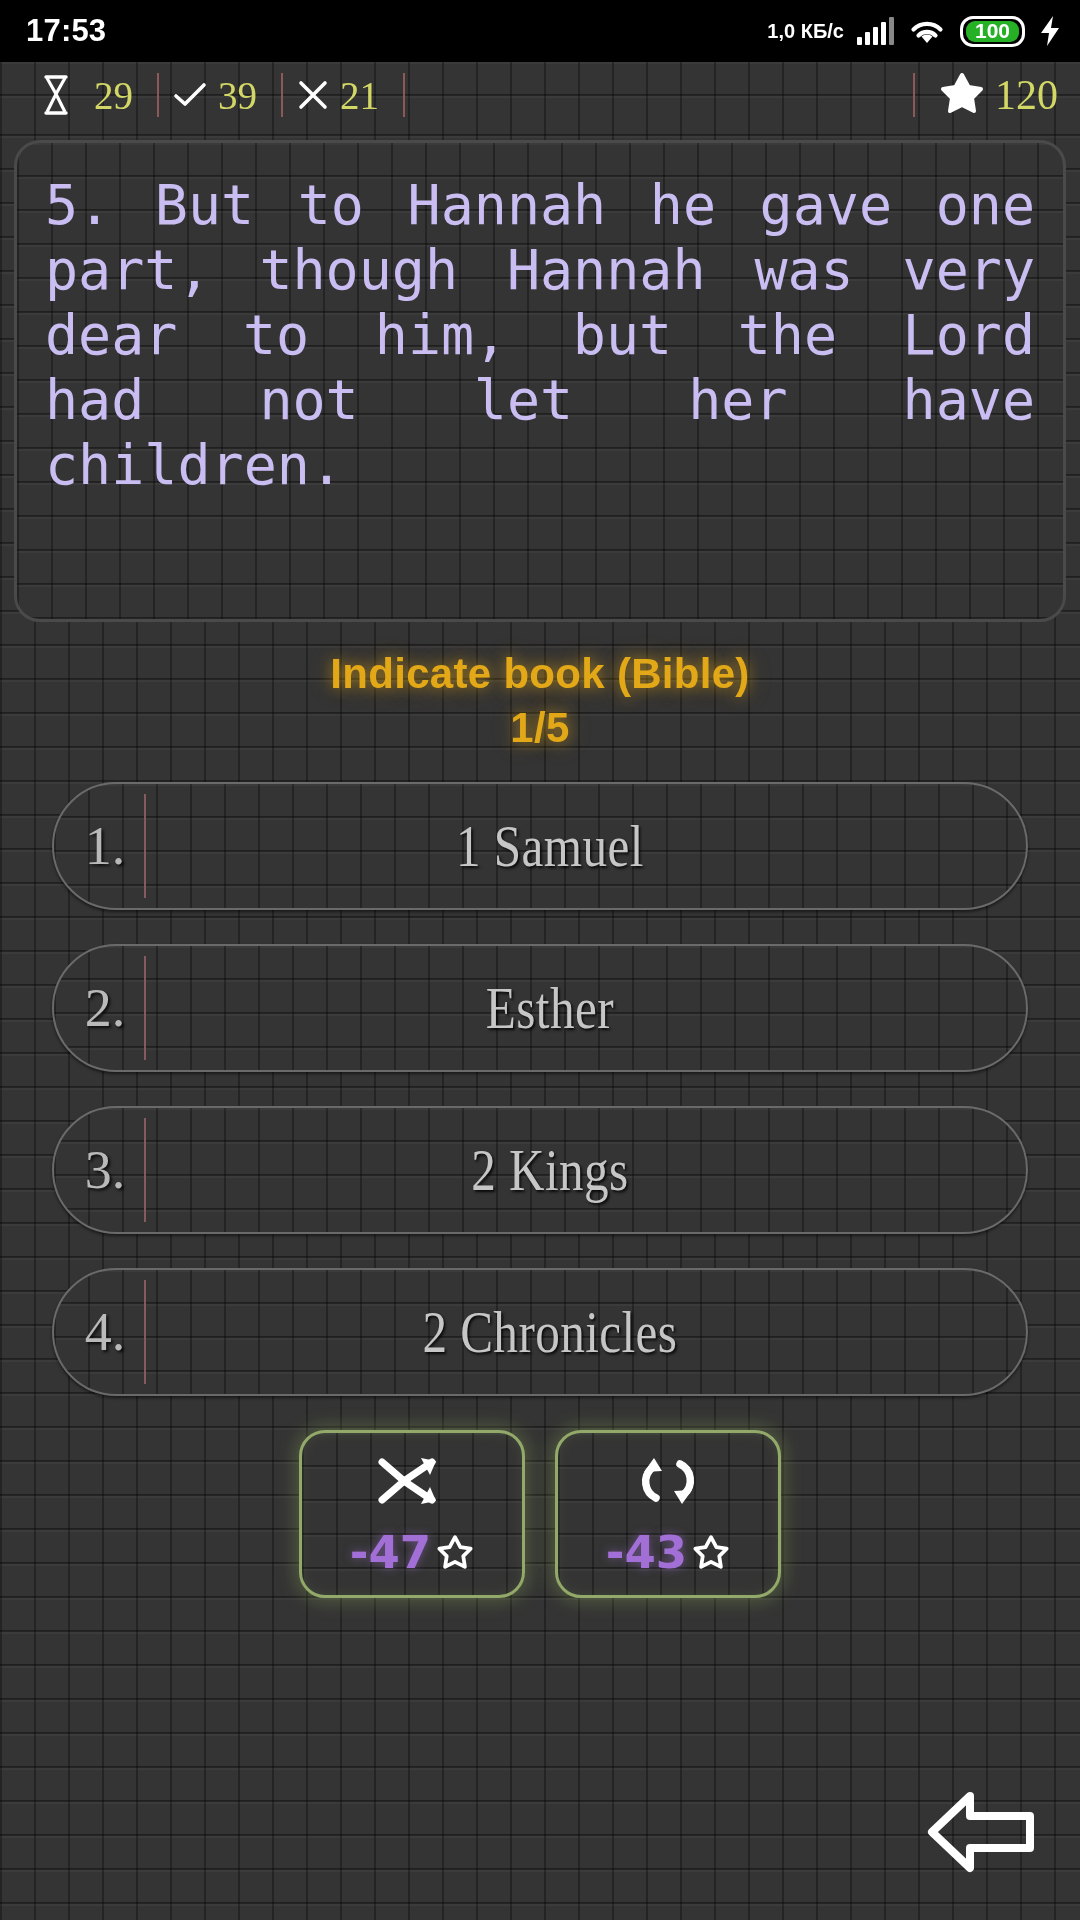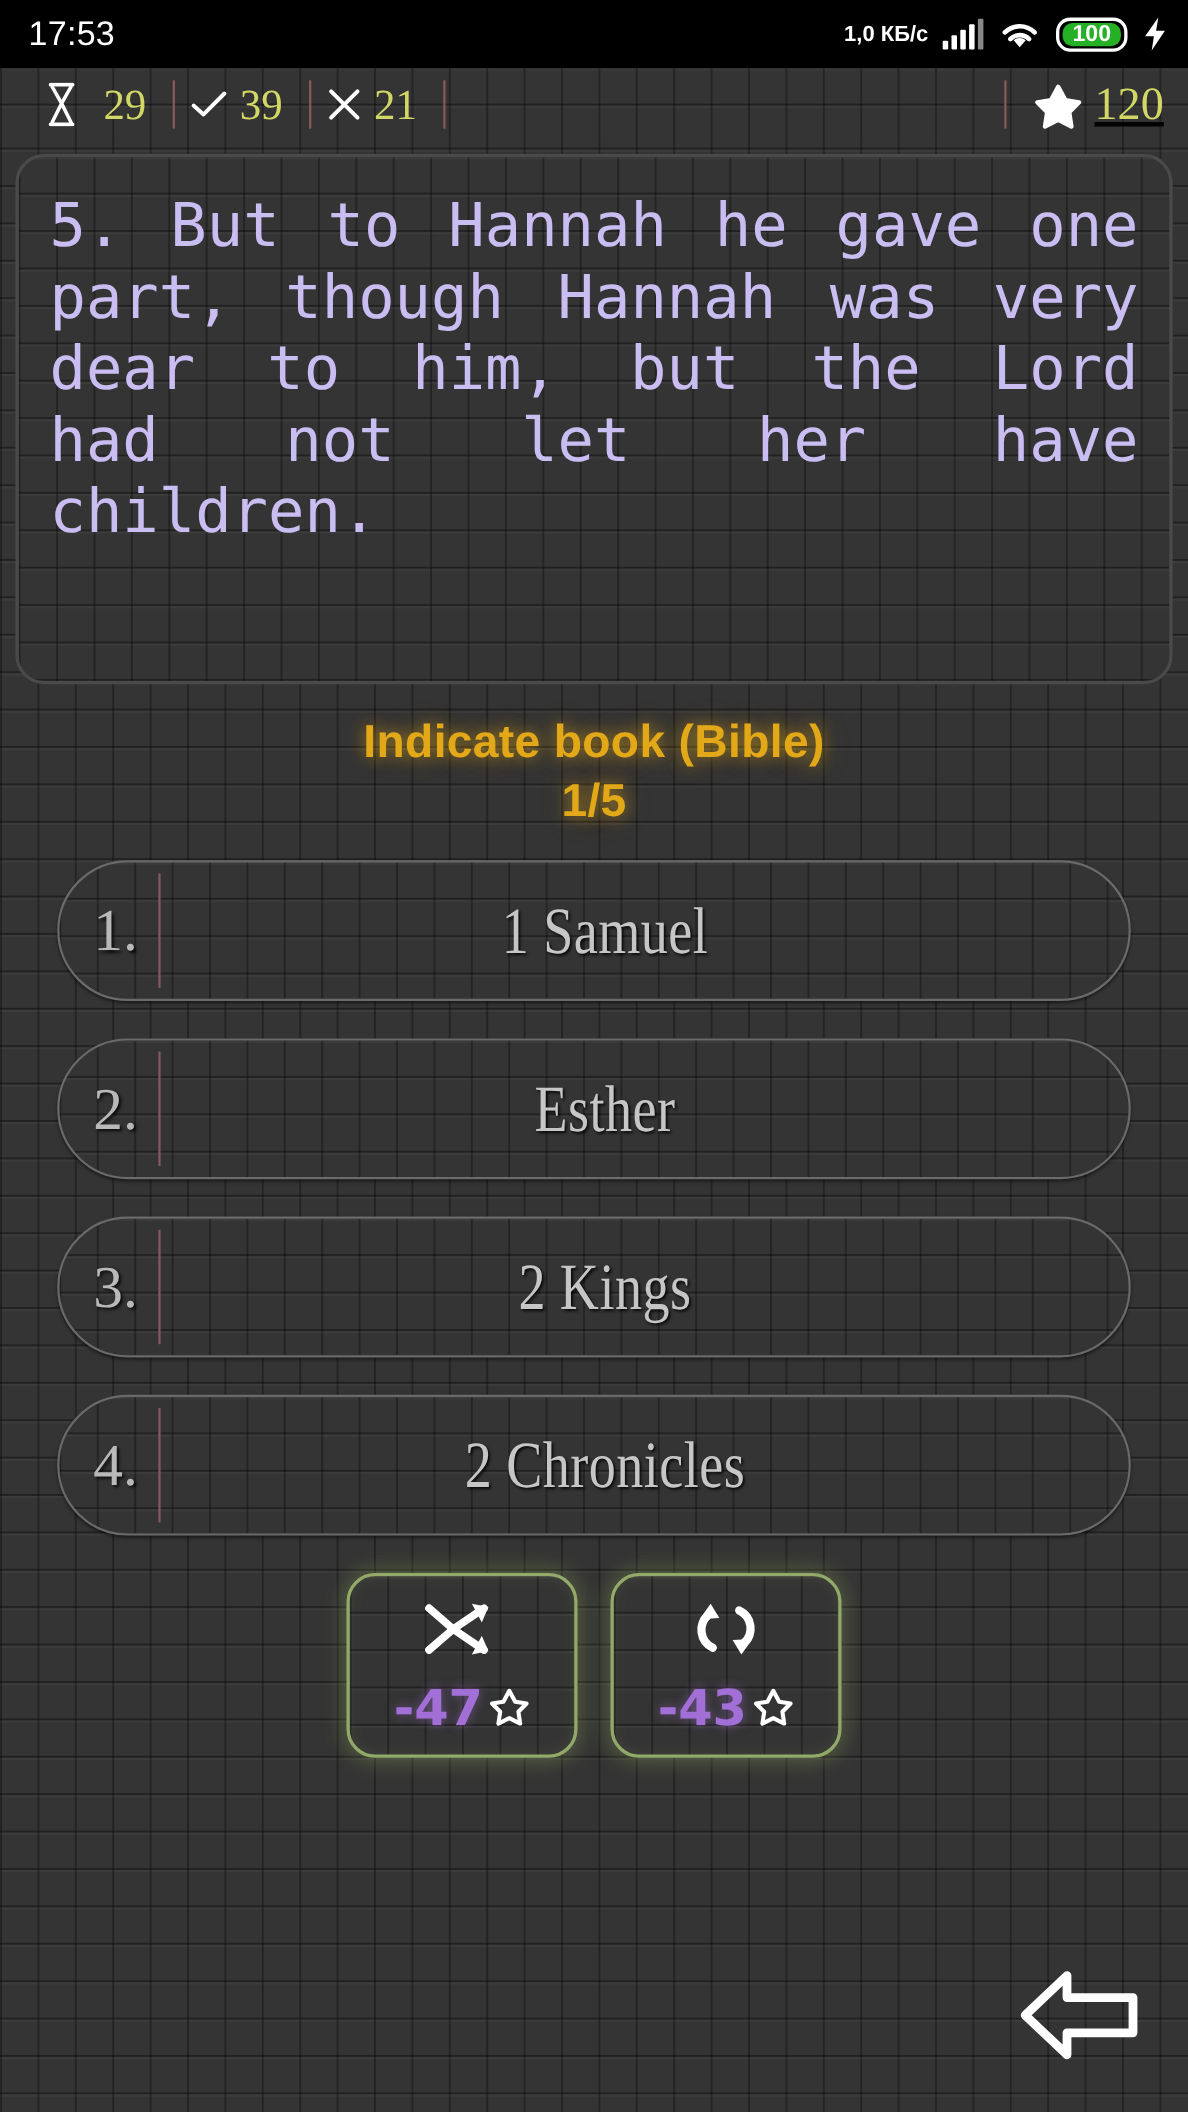--- a/index.html
+++ b/index.html
@@ -34,21 +34,21 @@
 
   
   #status-bar {
     position:relative;
     height:62px; width:100%;
     background:#000;
     display:flex; align-items:center;
     padding:0 18px 0 26px;
     color:#fff;
   }
-  #status-time { font-size:31px; font-weight:400; letter-spacing:.2px; }
+  #status-time { font-size:31px; font-weight:700; letter-spacing:.2px; }
   #status-right {
     margin-left:auto;
     display:flex; align-items:center; gap:13px;
   }
   #net-speed { font-size:20px; font-weight:700; }
 
   .sig-bars { display:flex; align-items:flex-end; gap:3px; height:28px; }
   .sig-bars i { display:block; width:5px; background:#fff; border-radius:1px; }
   .sig-bars i:nth-child(1){ height:8px; }
   .sig-bars i:nth-child(2){ height:13px; }
@@ -80,21 +80,21 @@
   .stat {
     display:flex; align-items:center; gap:11px;
     padding:0 24px 0 14px;
   }
   .stat:first-child { padding-left:20px;gap:24px; }
   .stat-val { font-size:39px; font-weight:400; color:#d2d766; font-family:"Liberation Serif", serif; }
   .divider {
     width:2px; height:44px; background:#9c5f5f; opacity:.85;
   }
   .spacer { flex:1; }
-  #score-group { display:flex; align-items:flex-end; position:relative; z-index:2;text-decoration:underline; }
+  #score-group { display:flex; align-items:flex-start; position:relative; z-index:2; }
   #score-val { font-size:42px; color:#d2d766; font-family:"Liberation Serif", serif; margin-left:10px; }
 
   
   #question-card {
     position:relative;
     margin:12px 14px 0 14px;
     border:3px solid #4a4a4a;
     border-radius:26px;
     min-height:482px;
     padding:30px 28px 22px 28px;
@@ -164,21 +164,21 @@
   }
 
   
   #powerups {
     margin-top:20px;
     display:flex; justify-content:center; gap:30px;
     position:relative; z-index:2;
   }
   .powerup {
     position:relative;
-    width:210px; height:168px;
+    width:226px; height:168px;
     border-radius:26px;
     border:3px solid #93a96a;
     box-shadow:0 0 18px 4px rgba(150,180,90,.30), inset 0 0 14px rgba(150,180,90,.14);
     display:flex; flex-direction:column;
     align-items:center; justify-content:center;
     gap:14px; overflow:hidden;
   }
   .pu-icon { position:relative; z-index:2; width:76px; height:62px; }
   .pu-cost {
     position:relative; z-index:2;

